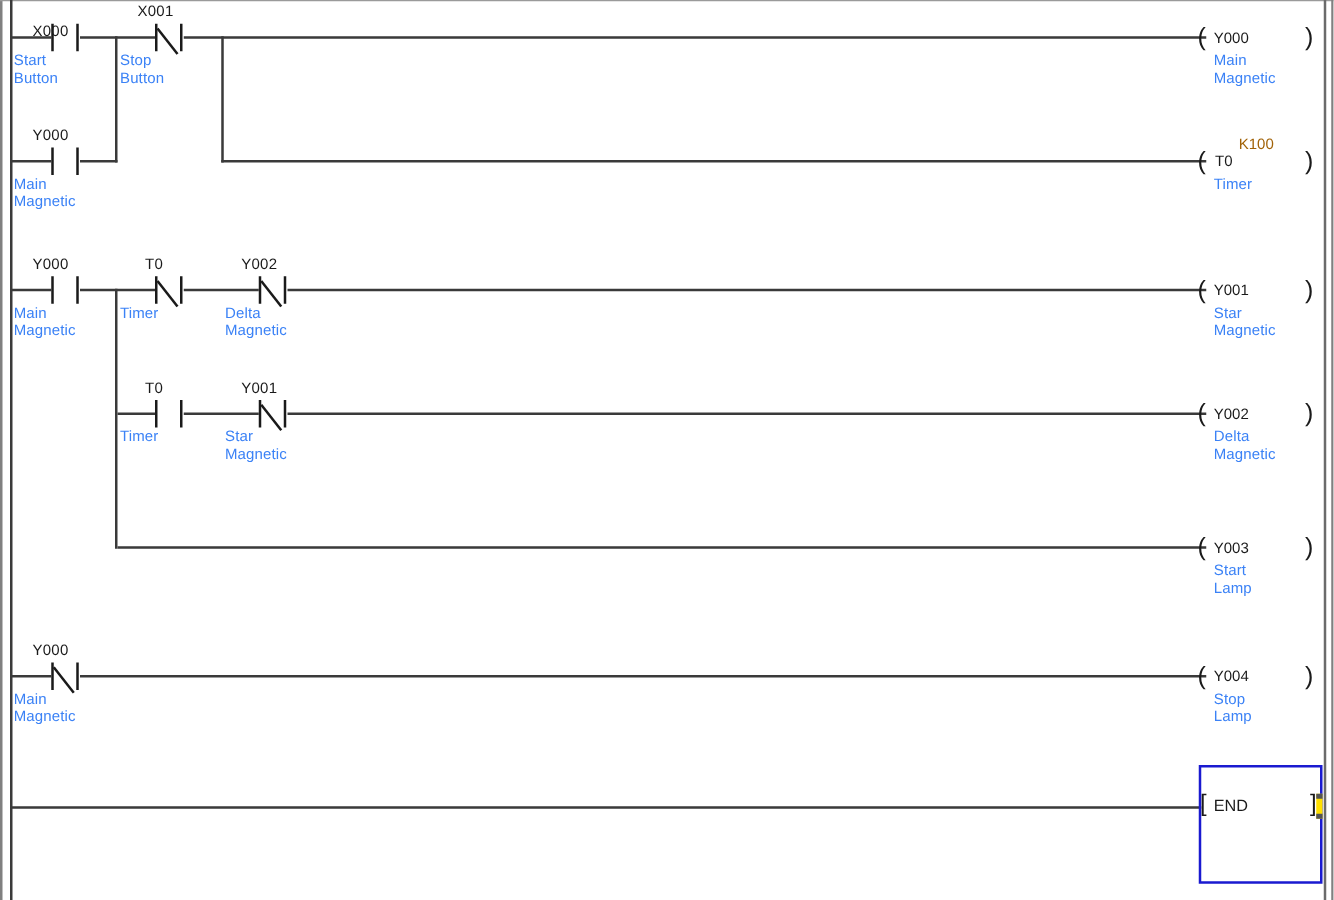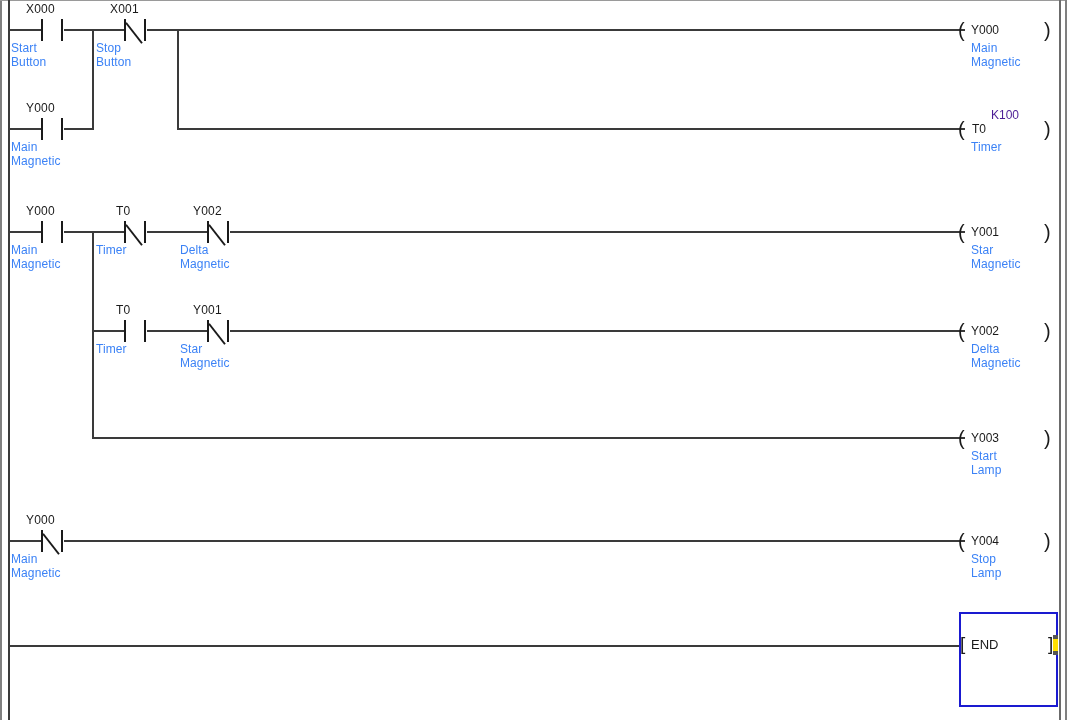--- a/index.html
+++ b/index.html
@@ -78,21 +78,21 @@
     font-size: 12px; line-height: 14px; color: #3b82f6;
     white-space: nowrap; letter-spacing: 0.1px;
   }
   .coil-name {
     position: absolute;
     font-size: 12px; line-height: 13px; color: #1a1a1a;
     white-space: nowrap;
   }
   .preset {
     position: absolute;
-    font-size: 12px; line-height: 13px; color: #4c1d95;
+    font-size: 12px; line-height: 13px; color: #a16207;
     white-space: nowrap;
   }
   
   .end-box {
     position: absolute;
     border: 2px solid #1a1ad0;
     background: transparent;
     box-sizing: border-box;
   }
   .end-bracket-l, .end-bracket-r {
@@ -120,21 +120,21 @@
   <div class="frame-edge-right"></div>
 
   <div class="rail-left"></div>
   <div class="rail-right"></div>
 
   <div class="hwire" style="left:9px;  top:29px; width:32px;"></div>
   <div class="contact" style="left:39px; top:19px;">
     <div class="bar bar-l"></div>
     <div class="bar bar-r"></div>
   </div>
-  <div class="dev-label" style="left:26px; top:3px;">X000</div>
+  <div class="dev-label" style="left:26px; top:19px;">X000</div>
   <div class="comment" style="left:11px; top:41px;">Start</div>
   <div class="comment" style="left:11px; top:55px;">Button</div>
 
   <div class="hwire" style="left:64px; top:29px; width:60px;"></div>
   <div class="contact" style="left:122px; top:19px;">
     <div class="bar bar-l"></div>
     <div class="bar bar-r"></div>
     <div class="slash"></div>
   </div>
   <div class="dev-label" style="left:110px; top:3px;">X001</div>

